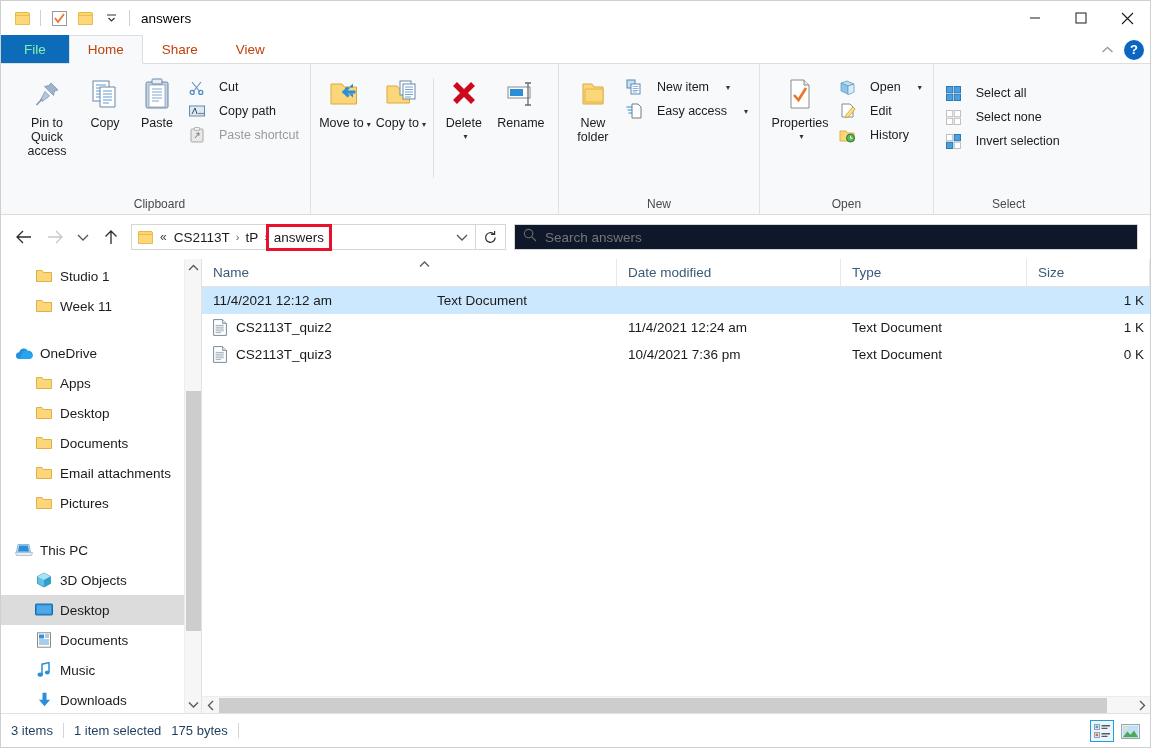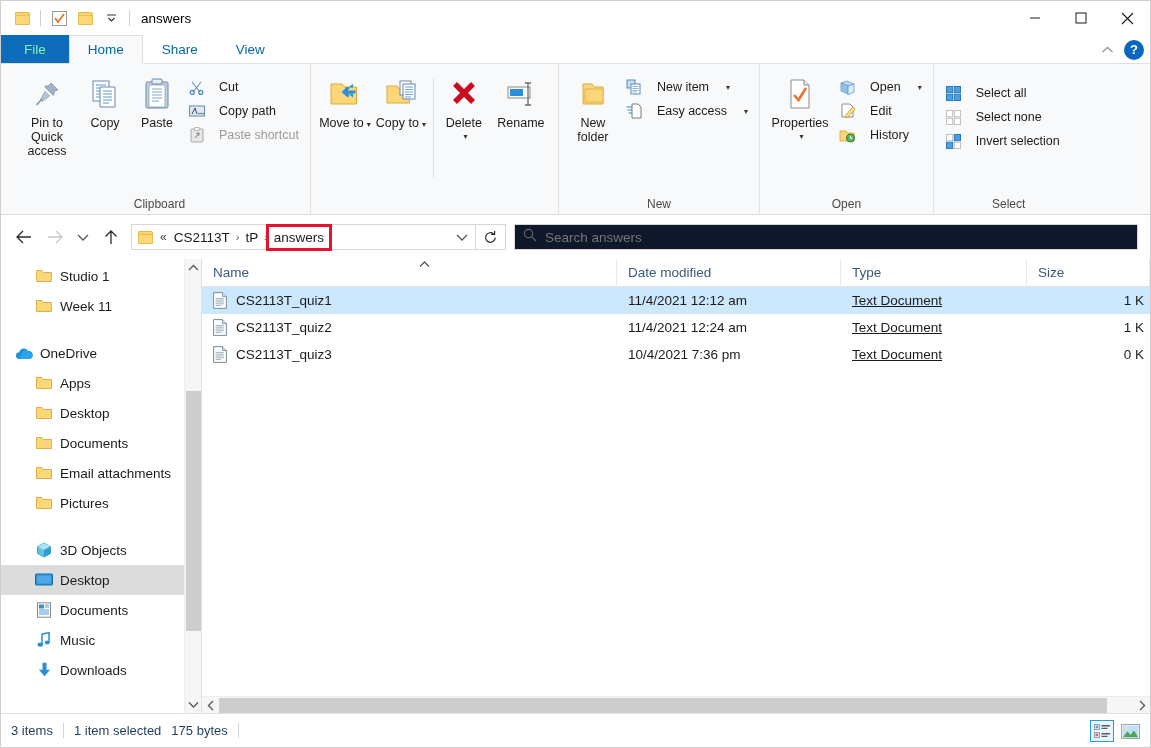--- a/index.html
+++ b/index.html
@@ -61,21 +61,21 @@
   
   .tabstrip {
     height: 29px; flex: 0 0 29px;
     display: flex; align-items: stretch;
     background: #ffffff;
     position: relative;
     border-bottom: 1px solid #dedede;
   }
   .tab {
     padding: 0 18px; display: flex; align-items: center;
-    font-size: 13.5px; color: #0369a1;
+    font-size: 13.5px; color: #c2410c;
     border: 1px solid transparent; border-bottom: none;
     margin-top: 0px;
   }
   .tab.file {
     background: #0d6cb9; color: #86efac; padding: 0 22px;
   }
   .tab.active {
     background: #f7f9fb; border-color: #dedede; border-bottom: 1px solid #f7f9fb;
     margin-bottom: -1px;
   }
@@ -225,21 +225,21 @@
     position: absolute; left: 217px; top: 1px; color: #5a5a5a; font-size: 9px;
   }
   .rows { flex: 1; overflow: hidden; }
   .frow {
     height: 27px; display: flex; align-items: center; font-size: 13.5px; color: #1b1b1b;
   }
   .frow.selected { background: #cce8ff; }
   .cell { display: flex; align-items: center; overflow: hidden; white-space: nowrap; }
   .cell.c-name { width: 415px; flex: 0 0 415px; padding-left: 11px; gap: 9px; }
   .cell.c-date { width: 224px; flex: 0 0 224px; padding-left: 11px; }
-  .cell.c-type { width: 186px; flex: 0 0 186px; padding-left: 11px; text-decoration: underline; }
+  .cell.c-type { width: 186px; flex: 0 0 186px; padding-left: 11px; }
   .cell.c-size { flex: 1; padding-right: 6px; justify-content: flex-end; }
 
   .hscroll {
     height: 17px; flex: 0 0 17px; display: flex; align-items: stretch;
     background: #f6f6f6; border-top: 1px solid #ededed;
   }
   .hs-arrow { width: 17px; display: flex; align-items: center; justify-content: center; color: #5a5a5a; font-size: 9px; }
   .hs-track { flex: 1; position: relative; }
   .hs-thumb { position: absolute; left: 0; top: 1px; bottom: 0; width: 888px; background: #cdcdcd; }
 
@@ -731,20 +731,30 @@
           <span class="nico">
             <svg width="16" height="14" viewBox="0 0 16 14">
                 <path d="M0.5 1.5 h5.5 l1.4 2 h8.1 v9 h-15z" fill="#fcd77a" stroke="#dba93a" stroke-width="0.9"></path>
               </svg>
           </span>
           <span>Pictures</span>
         </div>
 
         <div style="height:17px;"></div>
 
+        <div class="nav-item indent-0">
+          <span class="nico">
+            <svg width="18" height="14" viewBox="0 0 18 14">
+              <path d="M3 1.5 h11 l1.5 7.5 h-14z" fill="#cfe8fa" stroke="#7ba8cc" stroke-width="0.8"></path>
+              <path d="M4 2.5 h9 l1 6 h-11z" fill="#2a8fd8"></path>
+              <path d="M0.5 9.5 h17 l-1 3 h-15z" fill="#e8eef4" stroke="#9ab2c6" stroke-width="0.7"></path>
+            </svg>
+          </span>
+          <span>This PC</span>
+        </div>
 
         <div class="nav-item indent-1">
           <span class="nico">
             <svg width="16" height="16" viewBox="0 0 16 16">
               <path d="M8 1 l6.5 3.5 v7 l-6.5 3.5 l-6.5 -3.5 v-7z" fill="#5fc3e8" stroke="#2a8fb8" stroke-width="0.8"></path>
               <path d="M8 1 l6.5 3.5 l-6.5 3.5 l-6.5 -3.5z" fill="#a8e2f5"></path>
               <path d="M8 8 v7 l6.5 -3.5 v-7z" fill="#2f9ecb"></path>
             </svg>
           </span>
           <span>3D Objects</span>
@@ -821,32 +831,20 @@
           </span>
         </div>
         <div class="col c-date">Date modified</div>
         <div class="col c-type">Type</div>
         <div class="col c-size">Size</div>
       </div>
 
       <div class="rows">
 
         <div class="frow selected">
-          <div class="cell c-name">
-            <span>
-              <svg class="txticon" width="14" height="17" viewBox="0 0 14 17">
-                <path d="M0.6 0.6 h9 l3.8 3.8 v12 h-12.8z" fill="#ffffff" stroke="#7a8a9a" stroke-width="1"></path>
-                <path d="M9.6 0.6 v3.8 h3.8" fill="#e4e9ee" stroke="#7a8a9a" stroke-width="0.9"></path>
-                <g stroke="#8a9aaa" stroke-width="0.8">
-                    <path d="M2.6 6.4 H10.8 M2.6 8.2 H10.8 M2.6 10 H10.8 M2.6 11.8 H10.8 M2.6 13.6 H8"></path>
-                  </g>
-              </svg>
-            </span>
-            <span>CS2113T_quiz1</span>
-          </div>
           <div class="cell c-date">11/4/2021 12:12 am</div>
           <div class="cell c-type">Text Document</div>
           <div class="cell c-size">1 K</div>
         </div>
 
         <div class="frow">
           <div class="cell c-name">
             <span>
               <svg class="txticon" width="14" height="17" viewBox="0 0 14 17">
                 <path d="M0.6 0.6 h9 l3.8 3.8 v12 h-12.8z" fill="#ffffff" stroke="#7a8a9a" stroke-width="1"></path>

